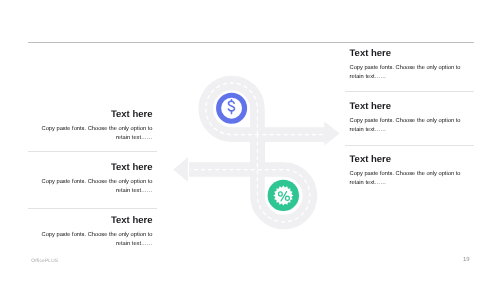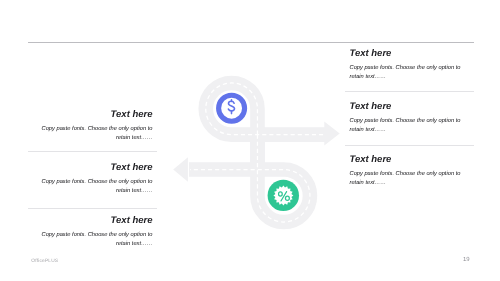--- a/index.html
+++ b/index.html
@@ -3,21 +3,21 @@
 <meta charset="utf-8">
 <style>
   html,body{margin:0;padding:0;}
   body{width:500px;height:281px;background:#ffffff;
        font-family:"Liberation Sans",sans-serif;overflow:hidden;
        -webkit-font-smoothing:antialiased;text-rendering:geometricPrecision;}
   .slide{position:relative;width:500px;height:281px;background:#fff;}
   .rule{position:absolute;height:1px;}
   .rule.dark{background:#bdbdc1;}
   .rule.light{background:#e3e3e6;}
-  .tblock{position:absolute;width:122px;font-style:italic;}
+  .tblock{position:absolute;width:122px;}
   .tblock.l{text-align:right;}
   .tblock.r{text-align:left;}
   .ttitle{font-size:9.5px;font-weight:bold;color:#1c1c20;line-height:9.4px;}
   .tbody{font-size:5.73px;color:#101014;line-height:9.2px;margin-top:5.1px;}
   .footer{position:absolute;left:31.3px;top:258.6px;font-size:4.8px;color:#a6a6aa;letter-spacing:.2px;}
   .pageno{position:absolute;left:463px;top:257.2px;font-size:6px;color:#8e8e94;}
   svg.art{position:absolute;left:0;top:0;}
 </style>
 </head>
 <body>

